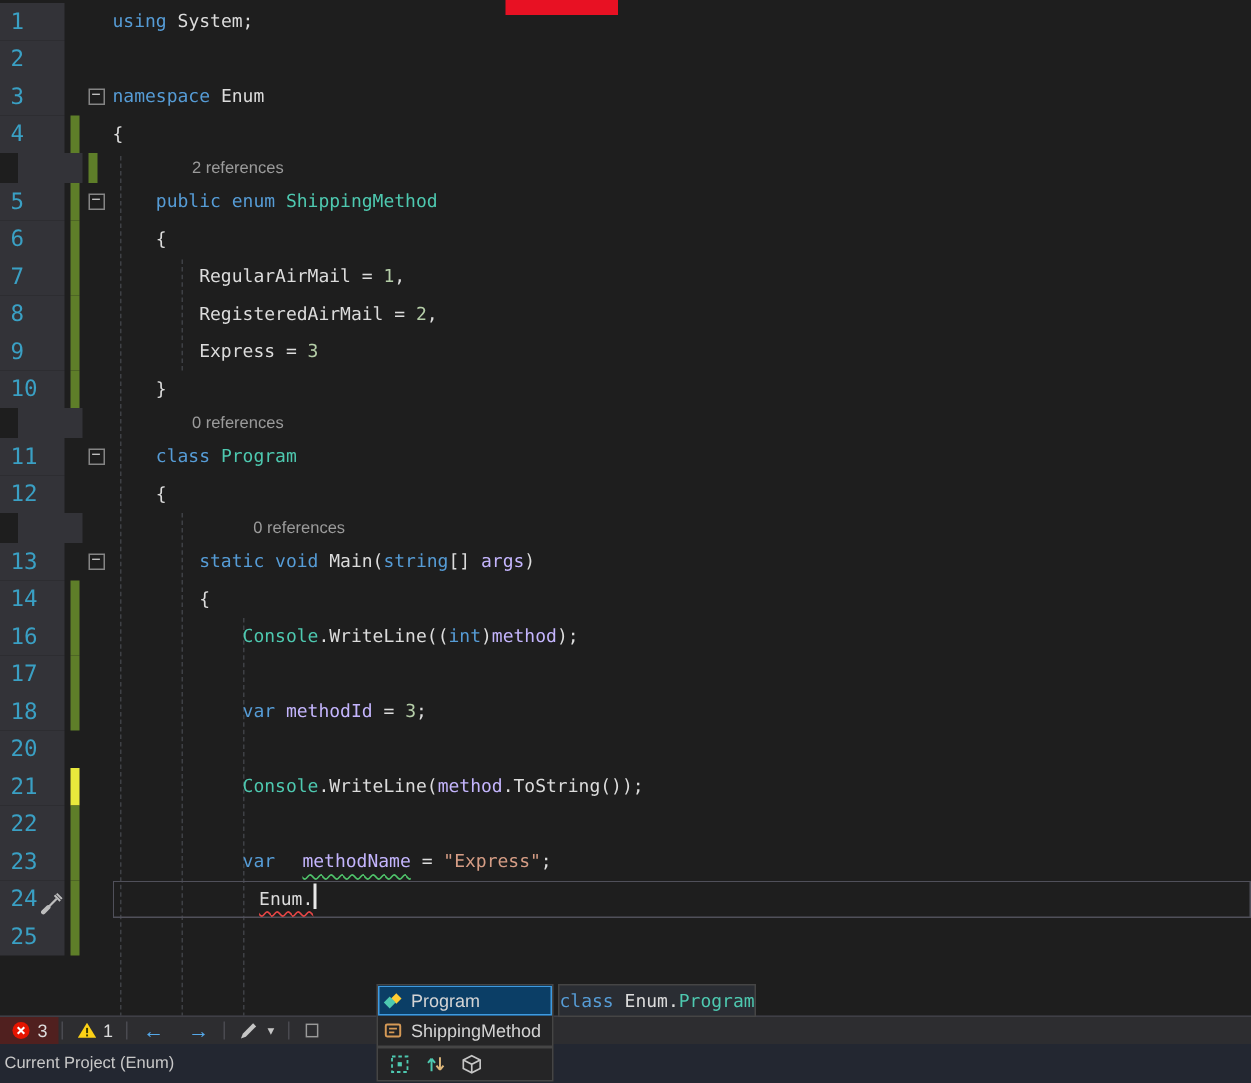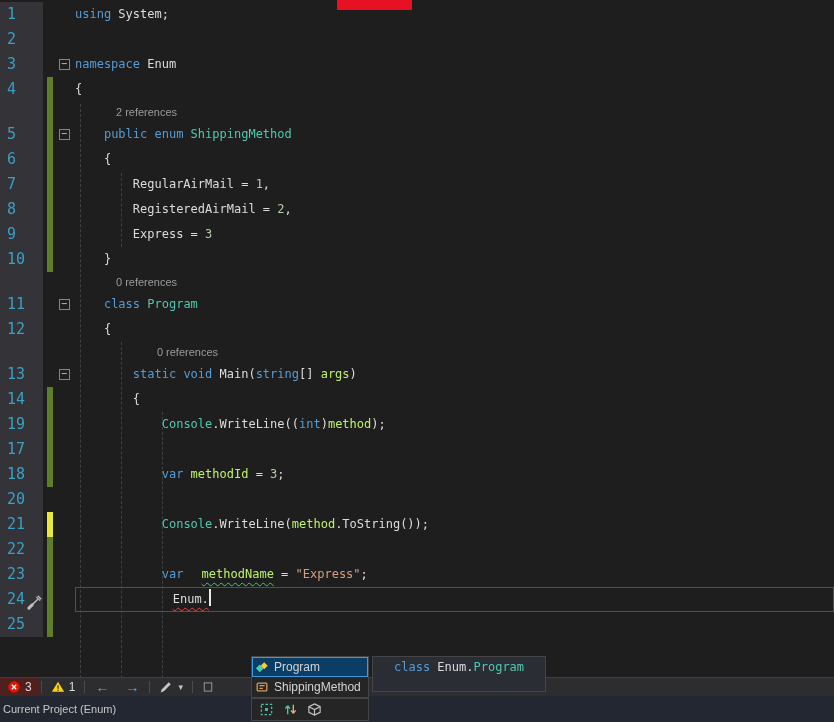--- a/index.html
+++ b/index.html
@@ -2,21 +2,21 @@
 <html><head>
 <meta charset="utf-8">
 <style>
   *{margin:0;padding:0;box-sizing:border-box}
   body{background:#111;}
   .screen{position:relative;width:834px;height:722px;background:#1E1E1E;overflow:hidden;
           font-family:"DejaVu Sans Mono",monospace;}
   .guides div{position:absolute;width:0;border-left:1px dashed #3E4045;}
   .rows{position:absolute;left:0;top:0;right:0;padding-top:2px;}
   .row{display:flex;height:25px;line-height:25px;position:relative;}
-  .row.lens{height:20px;line-height:20px;}
+  .row.lens{height:20px;line-height:20px;margin-left:12px;}
   .gutter{width:43px;flex:none;background:#333338;color:#3AA0C4;font-size:15px;padding-left:7px;}
   .barcell{width:10px;flex:none;position:relative;}
   .bar{position:absolute;left:4px;top:0;bottom:0;width:6px;}
   .foldcell{width:22px;flex:none;display:flex;align-items:center;justify-content:center;}
   .foldbox{width:11px;height:11px;border:1px solid #858585;color:#CCCCCC;font-size:10px;
            line-height:8px;text-align:center;background:#1E1E1E;}
   .codetext{flex:1;min-width:0;white-space:pre;font-size:12px;overflow:hidden;}
   .lenstext{font-family:"Liberation Sans",sans-serif;font-size:11px;color:#9B9B9B;}
   .u-r,.u-g{text-decoration-line:underline;text-decoration-style:wavy;
             text-decoration-thickness:1px;text-underline-offset:4px;padding-left:11px;}
@@ -37,24 +37,24 @@
              font-family:"Liberation Sans",sans-serif;font-size:11px;color:#C8C8C8;
              display:flex;align-items:center;padding-left:3px;z-index:4;}
   .popup{position:absolute;left:251px;top:656px;width:118px;background:#252526;
          border:1px solid #454545;z-index:10;}
   .pl-item{display:flex;align-items:center;gap:5px;height:20px;padding:0 3px;
            font-family:"Liberation Sans",sans-serif;font-size:12px;color:#D4D4D4;}
   .pl-icon{display:flex;width:14px;height:14px;flex:none;}
   .filterbar{position:absolute;left:251px;top:698px;width:118px;height:23px;background:#252526;
              border:1px solid #454545;display:flex;align-items:center;gap:9px;padding-left:7px;z-index:10;}
   .fb-icon{display:flex;width:15px;height:15px;}
-  .tooltip{position:absolute;left:372px;top:656px;height:36px;line-height:20px;background:#2A2D33;
-           border:1px solid #454545;padding:0 21px;font-size:12px;white-space:pre;z-index:10;}
+  .tooltip{position:absolute;left:372px;top:656px;height:22px;line-height:20px;background:#2A2D33;
+           border:1px solid #454545;padding:0 0;font-size:12px;white-space:pre;z-index:10;}
 </style>
-<style>.c-k{color:#569CD6}.c-t{color:#4EC9B0}.c-p{color:#DCDCDC}.c-s{color:#D69D85}.c-n{color:#B5CEA8}.c-l{color:#bef264}.bar.g{background:#5E7E29}.bar.y{background:#E8E83C}.u-r{text-decoration-color:#E84545}.u-g{text-decoration-color:#4FC56B}.pl-item.sel{background:#0B3E66;box-shadow:inset 0 0 0 1px #3E9AE0}.gutter{color:#3AA0C4}.redstrip{background:#E81123}</style></head>
+<style>.c-k{color:#569CD6}.c-t{color:#4EC9B0}.c-p{color:#DCDCDC}.c-s{color:#D69D85}.c-n{color:#B5CEA8}.c-l{color:#c4b5fd}.bar.g{background:#5E7E29}.bar.y{background:#E8E83C}.u-r{text-decoration-color:#E84545}.u-g{text-decoration-color:#4FC56B}.pl-item.sel{background:#0B3E66;box-shadow:inset 0 0 0 1px #3E9AE0}.gutter{color:#3AA0C4}.redstrip{background:#E81123}</style></head>
 <body>
 
 <div class="screen">
 
   <div class="guides">
     <div style="left:80px;top:104px;height:574px"></div>
     <div style="left:121px;top:173px;height:74px"></div>
     <div style="left:121px;top:342px;height:336px"></div>
     <div style="left:162px;top:412px;height:266px"></div>
   </div>
@@ -182,21 +182,21 @@
       </div>
       <div class="row code">
         <div class="gutter">14</div>
         <div class="barcell">
           <div class="bar g"></div>
         </div>
         <div class="foldcell"></div>
         <div class="codetext"><span class="c-p">        {</span></div>
       </div>
       <div class="row code">
-        <div class="gutter">19</div>
+        <div class="gutter">16</div>
         <div class="barcell">
           <div class="bar g"></div>
         </div>
         <div class="foldcell"></div>
         <div class="codetext"><span class="c-p">            </span><span class="c-t">Console</span><span class="c-p">.WriteLine((</span><span class="c-k">int</span><span class="c-p">)</span><span class="c-l">method</span><span class="c-p">);</span></div>
       </div>
       <div class="row code">
         <div class="gutter">17</div>
         <div class="barcell">
           <div class="bar g"></div>

